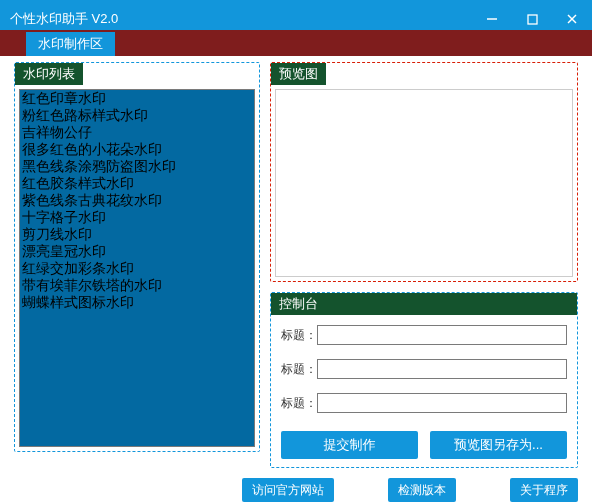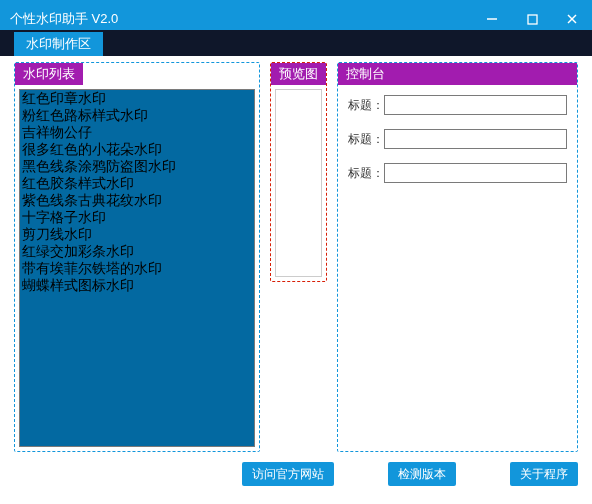--- a/index.html
+++ b/index.html
@@ -3,30 +3,30 @@
 <meta charset="utf-8">
 <style>
 * { box-sizing: border-box; margin: 0; padding: 0; font-family: "Microsoft YaHei", sans-serif; }
 body { width: 592px; height: 504px; background: #fff; }
 
 .titlebar { height: 30px; background: #1296db; display: flex; align-items: center; padding: 8px 0 0 10px; }
 .titlebar-title { color: #fff; font-size: 13px; flex: 1; }
 .titlebar-btns { display: flex; height: 100%; }
 .titlebar-btn { width: 40px; color: #fff; display: flex; align-items: center; justify-content: center; font-size: 15px; cursor: pointer; }
 
-.tabbar { height: 26px; background: #0f172a; display: flex; padding-left: 14px; align-items: flex-end; }
+.tabbar { height: 26px; background: #7f1d1d; display: flex; padding-left: 26px; align-items: flex-end; }
 .tab { padding: 3px 12px; font-size: 13px; color: #1296db; cursor: pointer; }
 .tab.active { background: #1296db; color: #fff; }
 
 .content { padding: 6px 14px 6px 14px; display: flex; gap: 10px; }
 
 .left-panel { width: 246px; }
-.right-panel { flex: 1; display: flex; flex-direction: row; gap: 10px; justify-content: flex-end; }
+.right-panel { flex: 1; display: flex; flex-direction: column; gap: 10px; justify-content: flex-end; }
 
-.panel-label { background: #a21caf; color: #fff; font-size: 13px; padding: 2px 8px; display: inline-block; }
+.panel-label { background: #14532d; color: #fff; font-size: 13px; padding: 2px 8px; display: inline-block; }
 
 .panel-box { border: 1px dashed #1296db; border-radius: 2px; }
 .panel-box.red { border-color: #d81e06; }
 
 .list-container { height: 390px; }
 .listbox { background: #0369a1; border: 1px solid #7a7a7a; margin: 4px; height: calc(100% - 30px); overflow-y: auto; }
 .list-item { font-size: 14px; padding: 0 2px; line-height: 17px; cursor: pointer; }
 
 .preview-box { height: 220px; }
 .preview-inner { margin: 4px; height: calc(100% - 30px); border: 1px solid #ccc; background: #fff; }
@@ -78,20 +78,21 @@
       <div class="listbox" id="wm-list">
           <div class="list-item">红色印章水印</div>
           <div class="list-item">粉红色路标样式水印</div>
           <div class="list-item">吉祥物公仔</div>
           <div class="list-item">很多红色的小花朵水印</div>
           <div class="list-item">黑色线条涂鸦防盗图水印</div>
           <div class="list-item">红色胶条样式水印</div>
           <div class="list-item">紫色线条古典花纹水印</div>
           <div class="list-item">十字格子水印</div>
           <div class="list-item">剪刀线水印</div>
+          <div class="list-item">漂亮皇冠水印</div>
           <div class="list-item">红绿交加彩条水印</div>
           <div class="list-item">带有埃菲尔铁塔的水印</div>
           <div class="list-item">蝴蝶样式图标水印</div>
         </div>
     </div>
   </div>
 
   <div class="right-panel">
     <div class="panel-box red preview-box">
       <span class="panel-label">预览图</span>
@@ -106,20 +107,24 @@
           <input class="form-input" type="text" value="" style="">
         </div>
         <div class="form-row">
           <span class="form-label">标题：</span>
           <input class="form-input" type="text" value="" style="">
         </div>
         <div class="form-row">
           <span class="form-label">标题：</span>
           <input class="form-input" type="text" value="" style="">
         </div>
+        <div class="btn-row">
+          <button class="btn"><span>提交制作</span></button>
+          <button class="btn"><span>预览图另存为...</span></button>
+        </div>
       </div>
     </div>
   </div>
 </div>
 
 <div class="footer">
   <button class="btn"><span>访问官方网站</span></button>
   <button class="btn"><span>检测版本</span></button>
   <button class="btn"><span>关于程序</span></button>
 </div>

